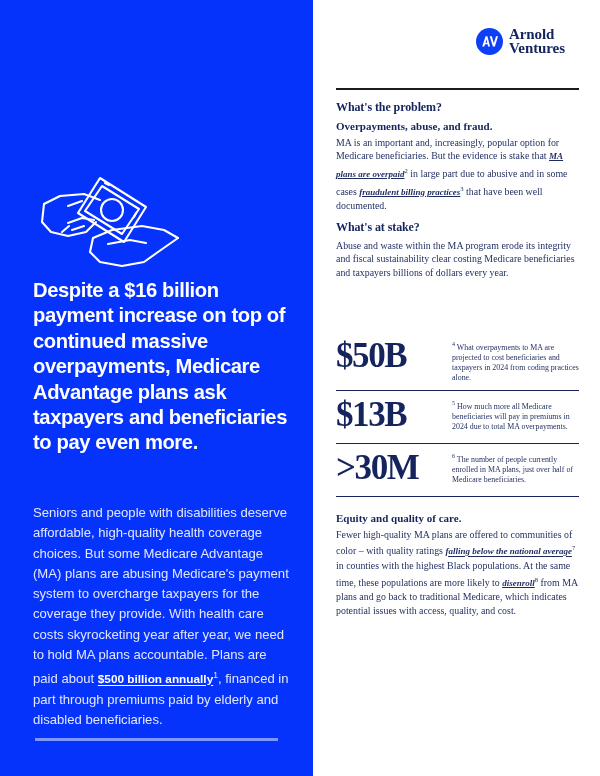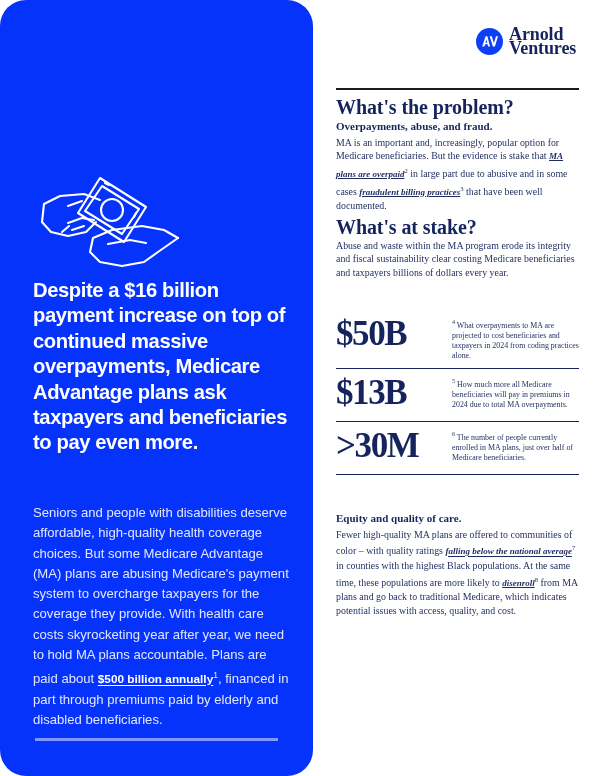--- a/index.html
+++ b/index.html
@@ -11,21 +11,20 @@
     overflow:hidden;
   }
   .page { position:relative; width:600px; height:776px; background:#fff; }
 
   
   .left-panel {
     position:absolute; left:0; top:0;
     width:313px; height:776px;
     background:#0633fb;
     color:#ffffff;
-    border-radius:26px;
   }
   .illustration { position:absolute; left:38px; top:160px; width:150px; height:115px; }
 
   .headline {
     position:absolute; left:33px; top:278px; width:265px;
     font-size:20.2px; line-height:25.4px;
     font-weight:700; letter-spacing:-0.4px;
     color:#ffffff;
   }
   .body-copy {
@@ -44,33 +43,33 @@
     width:243px; height:2.5px; background:#7d98ff;
   }
   .logo-wrap {
     position:absolute; left:476px; top:28px;
     display:flex; align-items:center; gap:6px;
   }
   .logo-mark { width:27px; height:27px; flex:0 0 27px; }
   .logo-text {
     font-family:"Liberation Serif", serif;
     font-weight:700; color:#15245c;
-    font-size:18px; line-height:13.6px;
+    font-size:15px; line-height:13.6px;
     letter-spacing:-0.1px;
   }
 
   .top-rule {
     position:absolute; left:336px; top:88px;
     width:243px; height:2.2px; background:#1b1b1b;
   }
 
   .sec-head {
     font-family:"Liberation Serif", serif;
     font-weight:700; color:#15245c;
-    font-size:20px; line-height:18px;
+    font-size:12px; line-height:18px;
     letter-spacing:-0.1px;
   }
   .sub-head {
     font-family:"Liberation Serif", serif;
     font-weight:700; color:#15245c;
     font-size:11px; line-height:13px;
     margin-top:4px;
   }
   .para {
     font-family:"Liberation Serif", serif;
@@ -80,21 +79,21 @@
   .para .link {
     font-style:italic; font-weight:700;
     text-decoration:underline; font-size:9px; color:#1e2b5e;
   }
   .para sup { font-size:6.6px; vertical-align:super; }
 
   #sec-problem { position:absolute; left:336px; top:98px; width:243px; }
   #sec-stake   { position:absolute; left:336px; top:218px; width:243px; }
 
   
-  .stats { position:absolute; left:336px; top:310px; width:243px; }
+  .stats { position:absolute; left:336px; top:332px; width:243px; }
   .stat-row {
     display:flex; align-items:flex-start;
     padding:3px 0 7px 0;
     border-bottom:1.6px solid #15245c;
     min-height:50px;
   }
   .stat-row:first-child { border-top:none; }
   .stat-figure {
     font-family:"Liberation Serif", serif;
     font-weight:700; color:#15245c;

